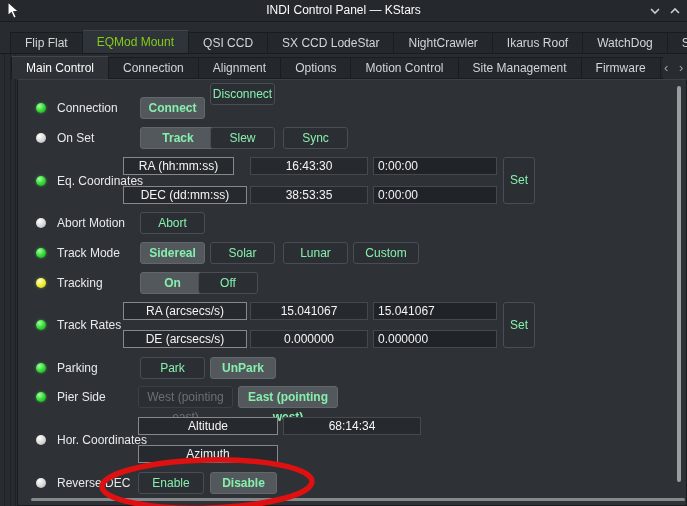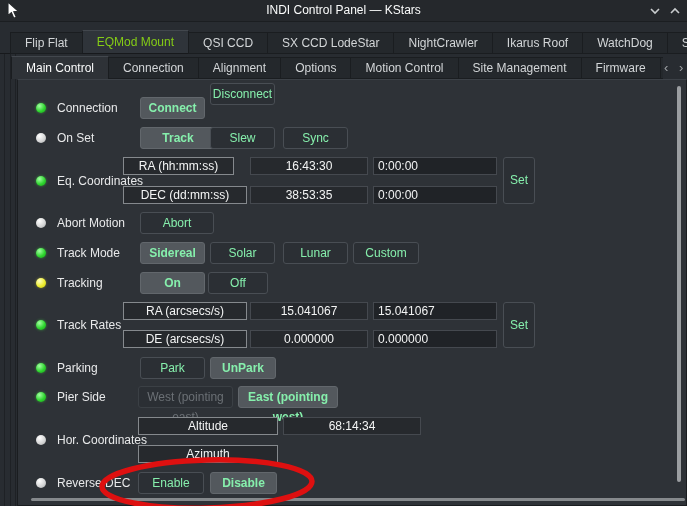--- a/index.html
+++ b/index.html
@@ -122,33 +122,33 @@
   <div class="lbox" style="left:123px;top:157px;width:111px">RA (hh:mm:ss)</div>
   <div class="rofield" style="left:250px;top:157px;width:118px">16:43:30</div>
   <input class="editfield" style="left: 373px; top: 157px; width: 124px;" value="0:00:00">
   <div class="lbox" style="left:123px;top:186px;width:124px">DEC (dd:mm:ss)</div>
   <div class="rofield" style="left:250px;top:186px;width:118px">38:53:35</div>
   <input class="editfield" style="left: 373px; top: 186px; width: 124px;" value="0:00:00">
   <div class="btn set" style="left:503px;top:157px;width:32px">Set</div>
 
   <div class="led led-gray" style="top:218px"></div>
   <div class="rlabel" style="top:216px">Abort Motion</div>
-  <div class="btn" style="left:140px;top:212px;width:74px">Abort</div>
+  <div class="btn" style="left:140px;top:212px;width:65px">Abort</div>
 
   <div class="led led-green" style="top:248px"></div>
   <div class="rlabel" style="top:246px">Track Mode</div>
   <div class="btn on" style="left:140px;top:242px;width:65px">Sidereal</div>
   <div class="btn" style="left:210px;top:242px;width:65px">Solar</div>
   <div class="btn" style="left:283px;top:242px;width:65px">Lunar</div>
   <div class="btn" style="left:353px;top:242px;width:66px">Custom</div>
 
   <div class="led led-yellow" style="top:278px"></div>
   <div class="rlabel" style="top:276px">Tracking</div>
   <div class="btn on" style="left:140px;top:272px;width:65px">On</div>
-  <div class="btn" style="left:208px;top:272px;width:60px">Off</div>
+  <div class="btn" style="left:198px;top:272px;width:60px">Off</div>
 
   <div class="led led-green" style="top:320px"></div>
   <div class="rlabel" style="top:318px">Track Rates</div>
   <div class="lbox" style="left:123px;top:302px;width:124px">RA (arcsecs/s)</div>
   <div class="rofield" style="left:250px;top:302px;width:118px">15.041067</div>
   <input class="editfield" style="left: 373px; top: 302px; width: 124px;" value="15.041067">
   <div class="lbox" style="left:123px;top:330px;width:124px">DE (arcsecs/s)</div>
   <div class="rofield" style="left:250px;top:330px;width:118px">0.000000</div>
   <input class="editfield" style="left: 373px; top: 330px; width: 124px;" value="0.000000">
   <div class="btn set" style="left:503px;top:302px;width:32px;height:46px;line-height:44px">Set</div>

